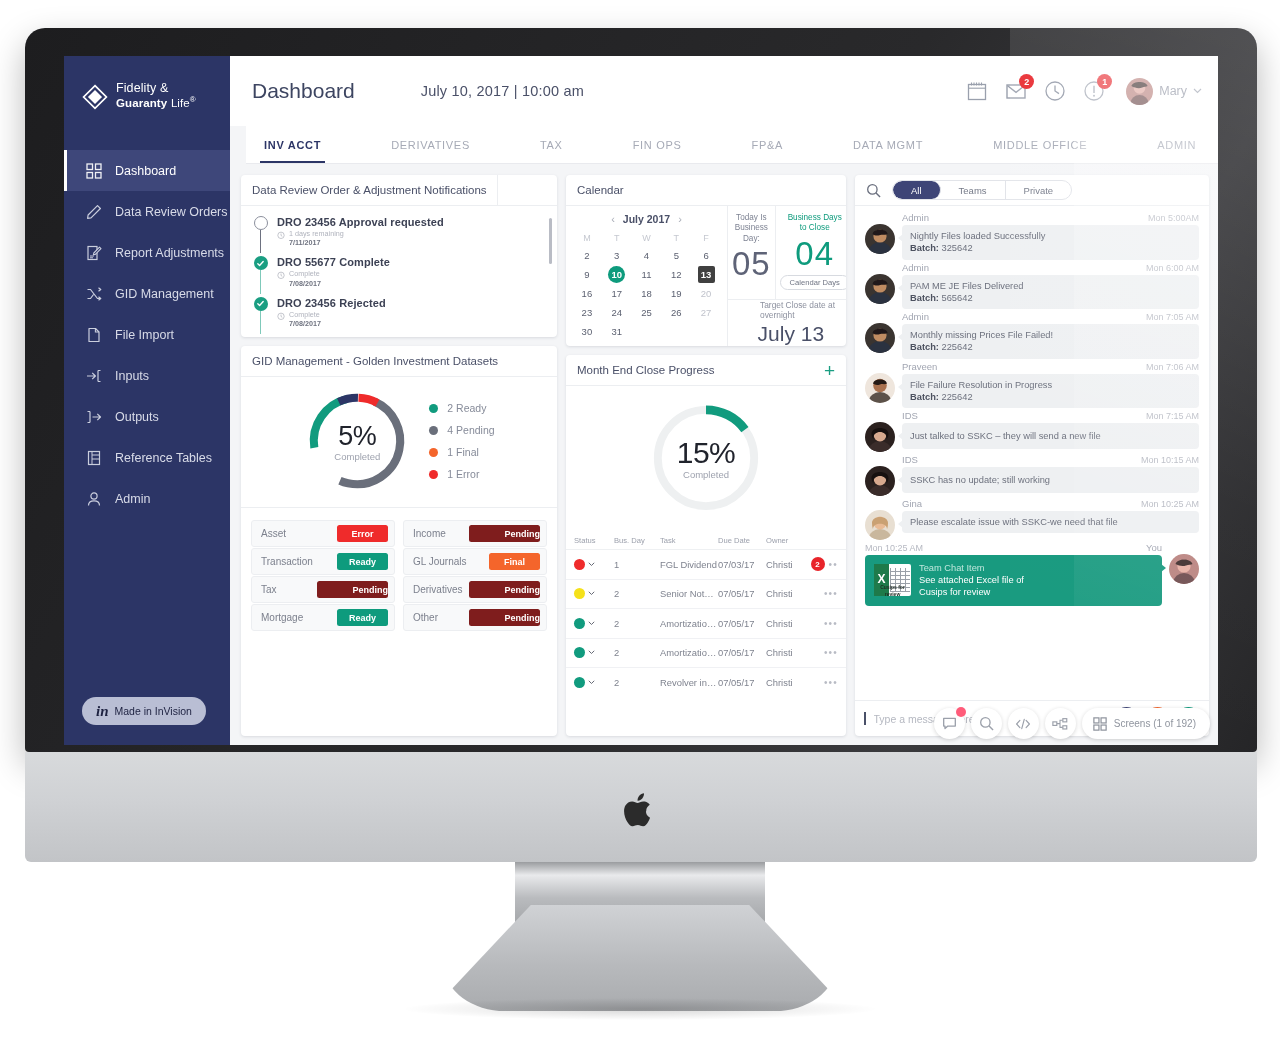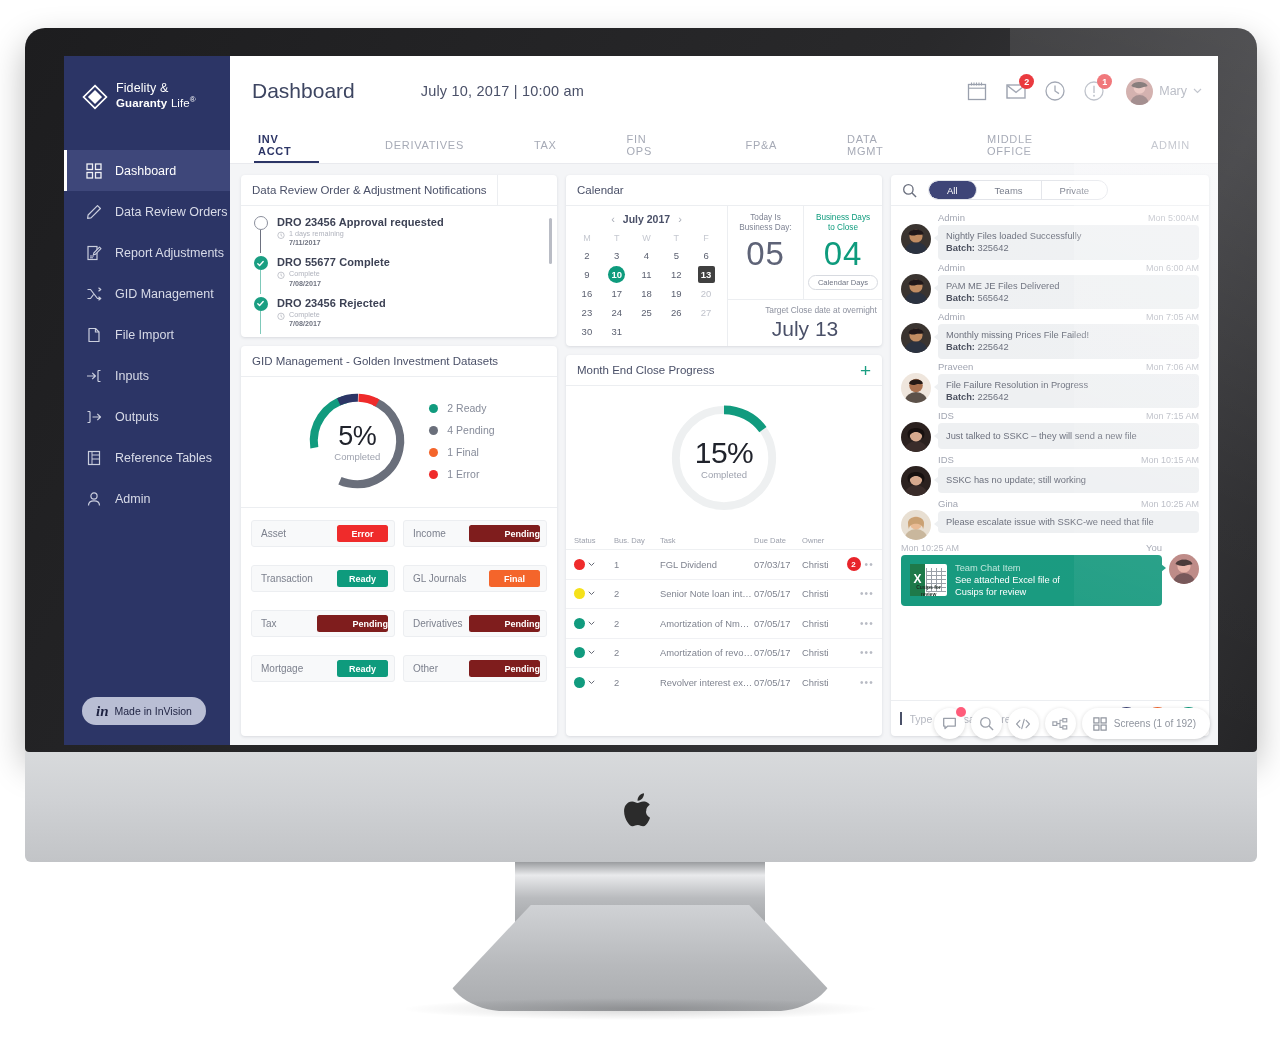--- a/index.html
+++ b/index.html
@@ -108,36 +108,36 @@
     position: absolute; top: -6px; right: -7px; background: #e8242a; color: #fff;
     min-width: 15px; height: 15px; border-radius: 8px; font-size: 9px; font-weight: bold;
     display: flex; align-items: center; justify-content: center; padding: 0 3px;
   }
   .user { display: flex; align-items: center; gap: 6px; margin-left: 4px; cursor: pointer; }
   .avatar { width: 27px; height: 27px; border-radius: 50%; overflow: hidden; flex: none; }
   .uname { font-size: 12.5px; color: #8f94a3; }
 
   .tabs {
     height: 38px; background: #fff; display: flex; align-items: stretch;
-    padding: 0 24px; border-bottom: 1px solid #e9eaee; flex: none;
+    padding: 0 14px; border-bottom: 1px solid #e9eaee; flex: none; margin-left: 16px;
   }
   .tab {
     font-size: 11px; color: #a6aab6; letter-spacing: .7px; display: flex; align-items: center;
     padding: 0 4px; margin-right: 62px; cursor: pointer; position: relative;
   }
   .tab:last-child { margin-right: 0; }
   .tab.active { color: #2c3566; font-weight: bold; }
   .tab.active::after {
     content: ""; position: absolute; left: 0; right: 0; bottom: 0; height: 2.5px; background: #2c3566;
   }
 
   .content { flex: 1; display: flex; gap: 9px; padding: 11px 9px 9px 11px; min-height: 0; }
   .col { display: flex; flex-direction: column; gap: 9px; min-height: 0; }
   .col-a { width: 316px; flex: none; }
-  .col-b { width: 316px; flex: none; }
+  .col-b { width: 280px; flex: none; }
   .col-c { flex: 1; min-width: 0; }
 
   .card { background: #fff; border-radius: 4px; box-shadow: 0 1px 3px rgba(40,45,70,.13); display: flex; flex-direction: column; overflow: hidden; }
   .card-head {
     height: 31px; display: flex; align-items: center; padding: 0 11px;
     border-bottom: 1px solid #eceef1; font-size: 11.5px; color: #4a5068; flex: none;
   }
   .card-head .sep { width: 1px; height: 31px; background: #eceef1; margin-left: 10px; }
   .card-head .plus { margin-left: auto; color: #1a9e82; font-size: 19px; line-height: 1; cursor: pointer; font-weight: 300;}
 
@@ -171,21 +171,21 @@
   .donut-card-body { padding: 10px 0 12px 0; display: flex; align-items: center; justify-content: center; gap: 18px; }
   .donut { position: relative; width: 108px; height: 108px; flex: none; }
   .donut-center { position: absolute; inset: 0; display: flex; flex-direction: column; align-items: center; justify-content: center; }
   .donut-pct { font-size: 27px; color: #20232c; font-weight: 400; letter-spacing: -.5px; }
   .donut-lbl { font-size: 9.5px; color: #9ea2ae; margin-top: -1px; }
   .legend { display: flex; flex-direction: column; gap: 10px; }
   .legend-row { display: flex; align-items: center; gap: 9px; font-size: 10.5px; color: #868b99; }
   .legend-dot { width: 9px; height: 9px; border-radius: 50%; flex: none; }
 
   
-  .status-grid { padding: 4px 10px 11px 10px; display: grid; grid-template-columns: 1fr 1fr; gap: 18px 8px; }
+  .status-grid { padding: 4px 10px 11px 10px; display: grid; grid-template-columns: 1fr 1fr; gap: 1px 8px; }
   .status-cell {
     height: 27px; background: #f8f9fa; border: 1px solid #eceef1; border-radius: 3px;
     display: flex; align-items: center; padding: 0 6px 0 9px;
   }
   .status-name { font-size: 10px; color: #7c808d; }
   .pill {
     margin-left: auto; min-width: 51px; height: 17px; border-radius: 2.5px; color: #fff;
     font-size: 9px; font-weight: bold; display: flex; align-items: center; justify-content: center;
   }
   .pill.error { background: #ef2b2b; }

